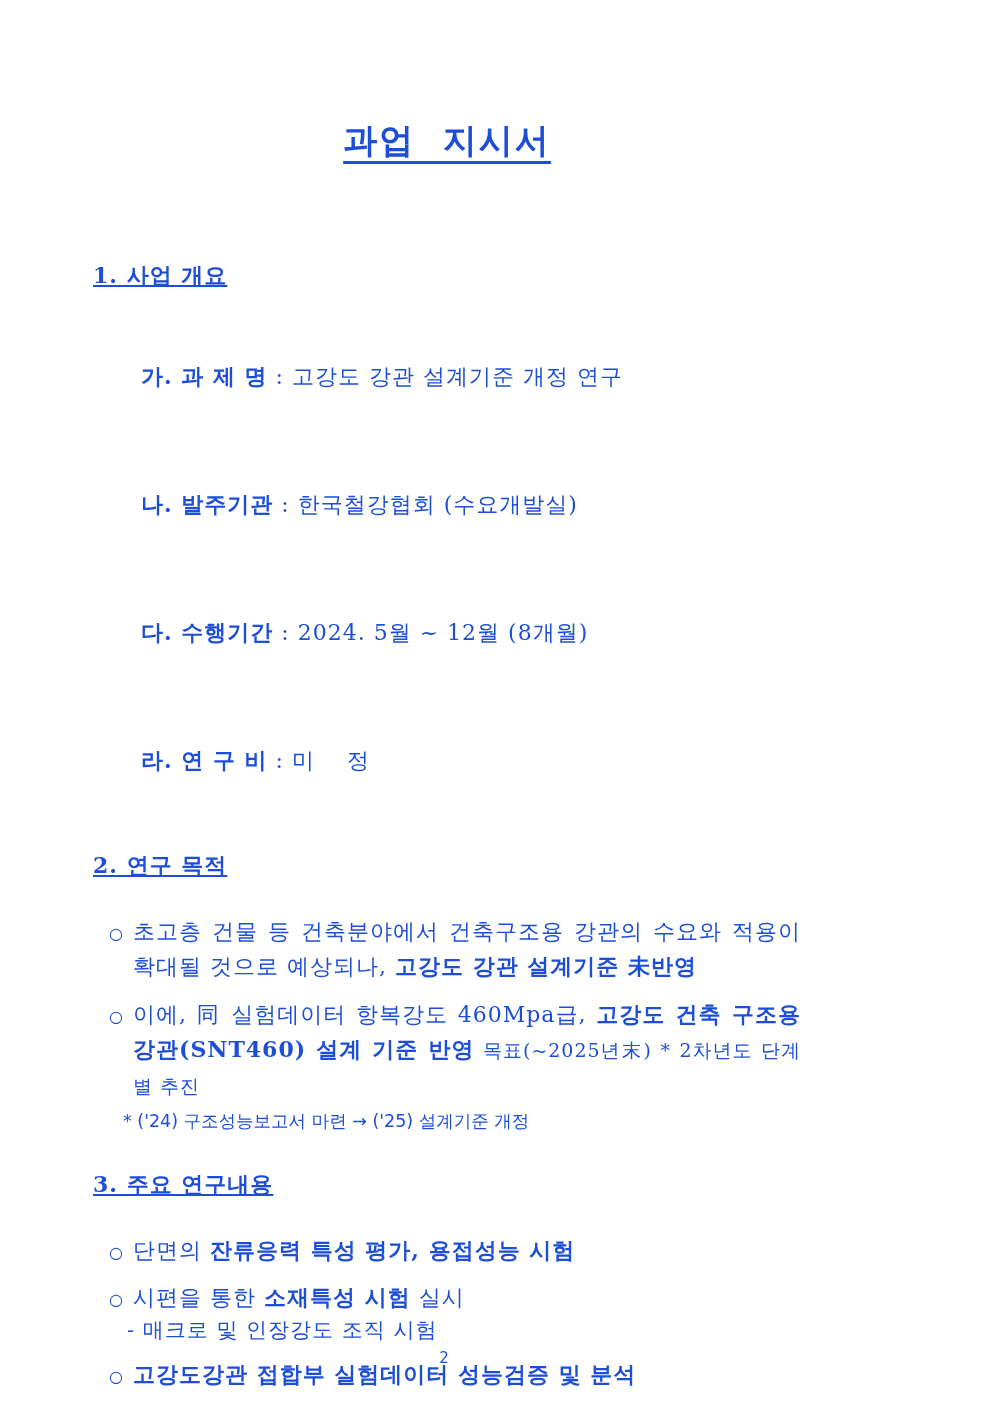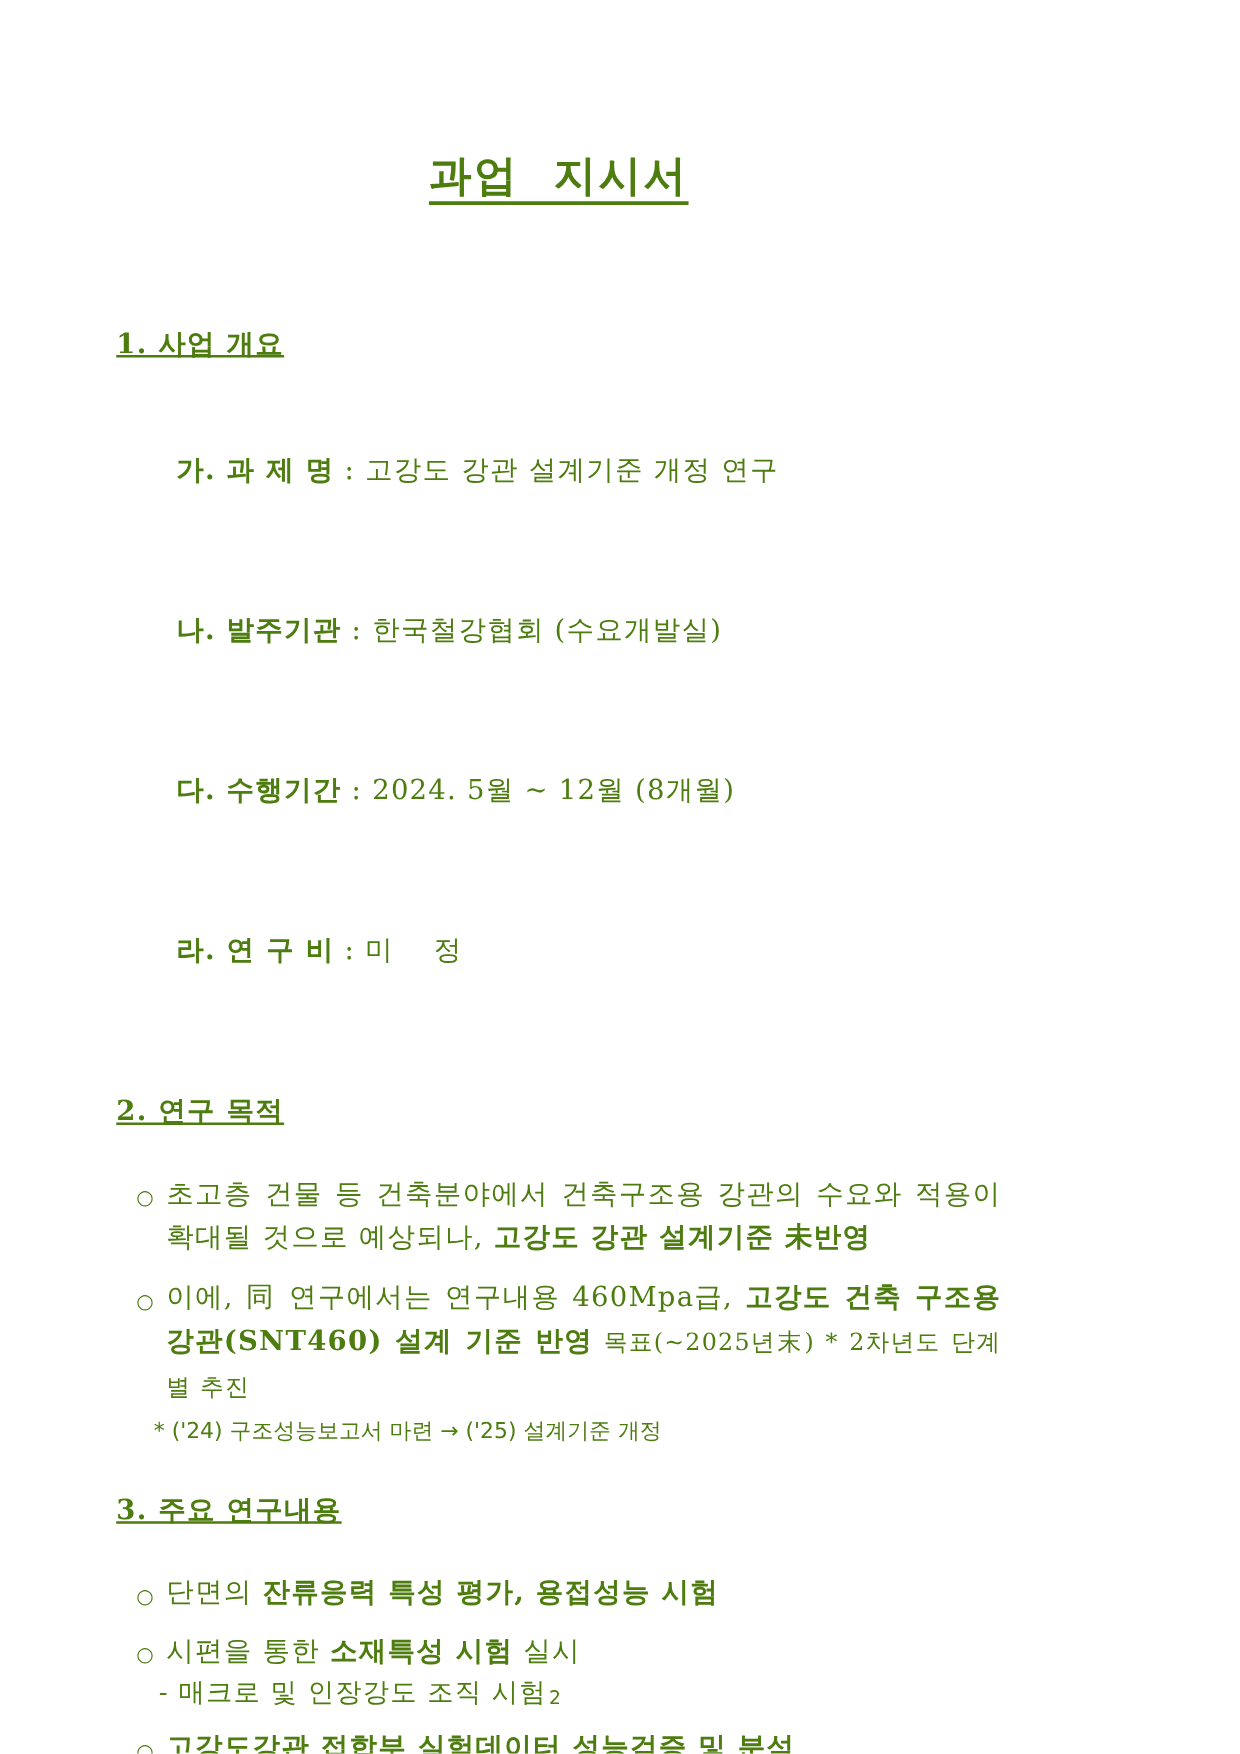--- a/index.html
+++ b/index.html
@@ -2,21 +2,21 @@
 <html><head>
 <meta charset="utf-8">
 <style>
   * { box-sizing: border-box; }
   html, body { margin: 0; padding: 0; background: #ffffff; }
   .page {
     width: 888px;
     height: 1403px;
     position: relative;
     background: #ffffff;
-    color: #4d7c0f;
+    color: #1d4ed8;
     font-family: "DejaVu Serif", "Liberation Serif", serif;
     letter-spacing: 1px;
     overflow: hidden;
   }
   .content { padding: 118px 87px 0 93px; }
 
   .doc-title {
     margin: 0 auto;
     display: table;
     font-size: 34px;
@@ -29,21 +29,21 @@
 
   .section-heading {
     font-size: 22px;
     font-weight: bold;
     margin: 0;
     line-height: 26px;
     white-space: pre;
     text-decoration: underline;
   }
   .mt-sec1 { margin-top: 98px; }
-  .mt-sec2 { margin-top: 76px; }
+  .mt-sec2 { margin-top: 52px; }
   .mt-sec3 { margin-top: 38px; }
 
   .kv-line {
     margin-top: 49px;
     font-size: 22px;
     line-height: 26px;
     white-space: pre;
   }
   .kv-label { font-weight: bold; }
 
@@ -120,21 +120,21 @@
       <span class="kv-label">라. 연 구 비</span><span> : </span><span>미    정</span>
     </div>
 
     <h2 class="section-heading mt-sec2">2. 연구 목적</h2>
 
     <div class="bullet">
       <span class="marker">○</span><span>초고층 건물 등 건축분야에서 건축구조용 강관의 수요와 적용이 확대될 것으로 예상되나, </span><span class="b">고강도 강관 설계기준 未반영</span>
     </div>
 
     <div class="bullet tight">
-      <span class="marker">○</span><span>이에, 同 연구에서는 연구내용 460Mpa급, </span><span class="b">고강도 건축 구조용 강관(SNT460) 설계 기준 반영</span><span class="tail"> 목표(~2025년末) * 2차년도 단계별 추진</span>
+      <span class="marker">○</span><span>이에, 同 실험데이터 항복강도 460Mpa급, </span><span class="b">고강도 건축 구조용 강관(SNT460) 설계 기준 반영</span><span class="tail"> 목표(~2025년末) * 2차년도 단계별 추진</span>
     </div>
     <div class="note">* ('24) 구조성능보고서 마련 → ('25) 설계기준 개정</div>
 
     <h2 class="section-heading mt-sec3">3. 주요 연구내용</h2>
 
     <div class="bullet">
       <span class="marker">○</span><span>단면의 </span><span class="b">잔류응력 특성 평가, 용접성능 시험</span>
     </div>
 
     <div class="bullet mid">

